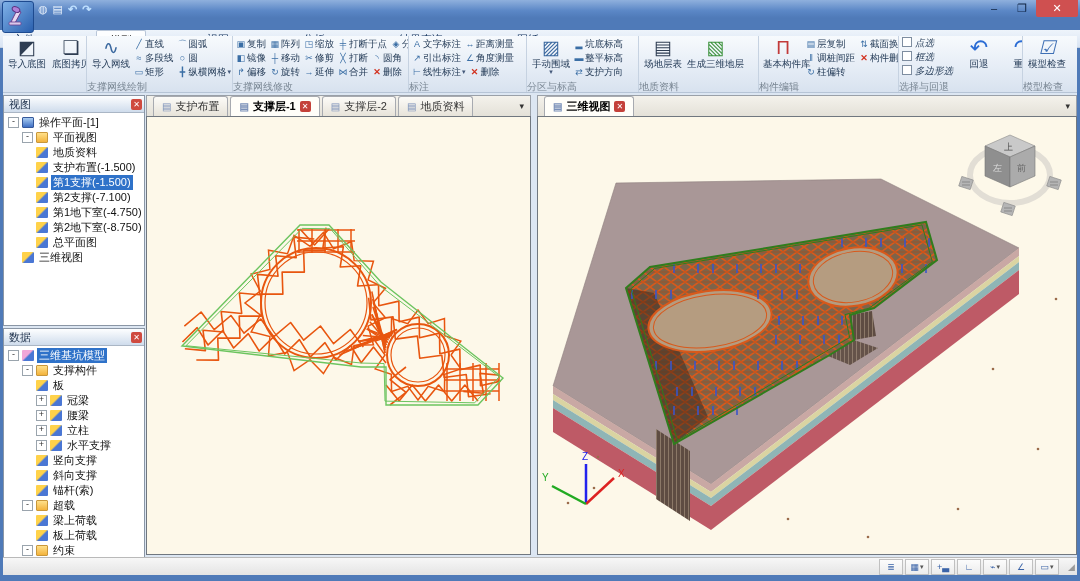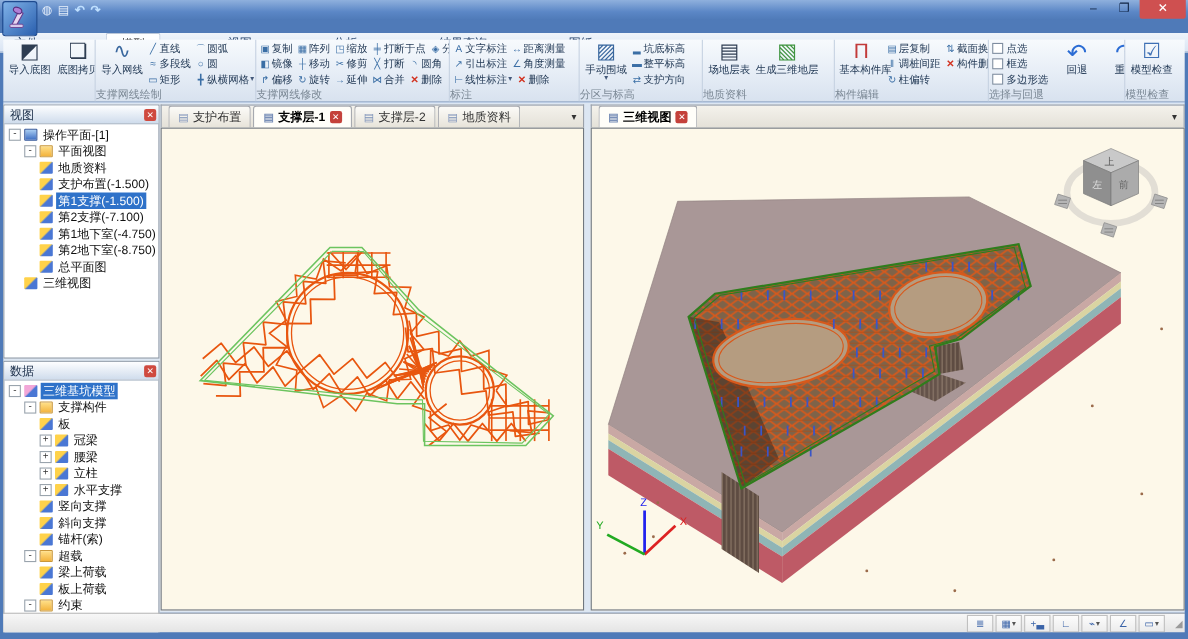--- a/index.html
+++ b/index.html
@@ -34,21 +34,21 @@
   .bigbtn .ba{font-size:7px;color:#44597a;display:block;line-height:6px;}
   .bi.dk{color:#2e3d52;} .bi.grn{color:#3f9440;} .bi.undo{color:#2b6cd4;font-size:22px;} .bi.chk{color:#3f70b5;}
   .scol{display:flex;flex-direction:column;justify-content:flex-start;}
   .hrow{display:flex;}
   .rows3{display:flex;flex-direction:column;}
   .sbtn{display:flex;align-items:center;height:14px;margin-right:3px;cursor:default;white-space:nowrap;}
   .sbtn .si{width:12px;text-align:center;font-size:9px;color:#3a6ea5;flex:none;}
   .sbtn .si.red{color:#d23220;font-weight:bold;}
   .sbtn .sl{font-size:9.5px;color:#243b57;}
   .sbtn .sa{font-size:7px;color:#44597a;margin-left:1px;}
-  .chk{display:flex;align-items:center;height:14px;cursor:default;}
+  .chk{display:flex;height:14px;cursor:default;font-style:italic;}
   .chk .box{width:8px;height:8px;border:1px solid #7e8da0;background:#fff;margin:0 3px 0 1px;flex:none;}
   .chk .cl{font-size:9.5px;color:#243b57;white-space:nowrap;}
   
   .mainarea{position:absolute;left:3px;top:93px;width:1074px;height:464px;background:#dce6f2;}
   
   .panel{position:absolute;left:0px;width:142px;border:1px solid #8a96a5;background:#fff;box-sizing:border-box;}
   .phead{height:16px;background:linear-gradient(#fdfeff,#cfdcec);border-bottom:1px solid #aab6c5;
     display:flex;align-items:center;padding:0 2px 0 5px;font-size:11px;color:#1c2f4a;}
   .phead .sp{flex:1;}
   .pclose{width:11px;height:11px;background:#cf4a3f;color:#fff;font-size:8px;line-height:11px;text-align:center;border-radius:2px;}

